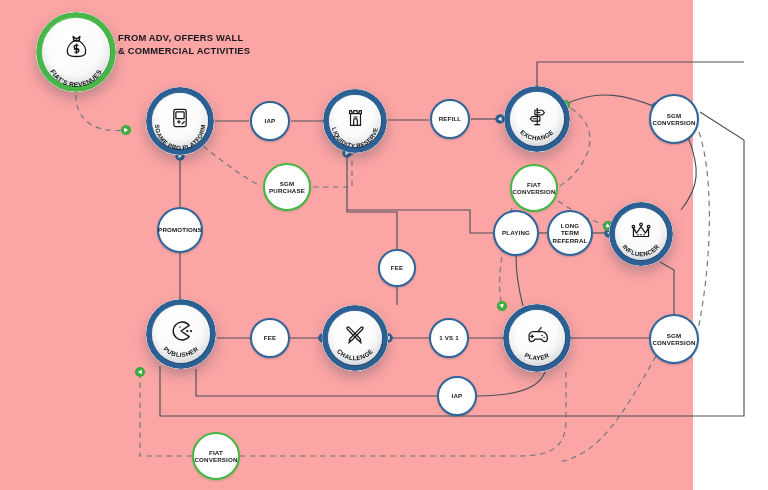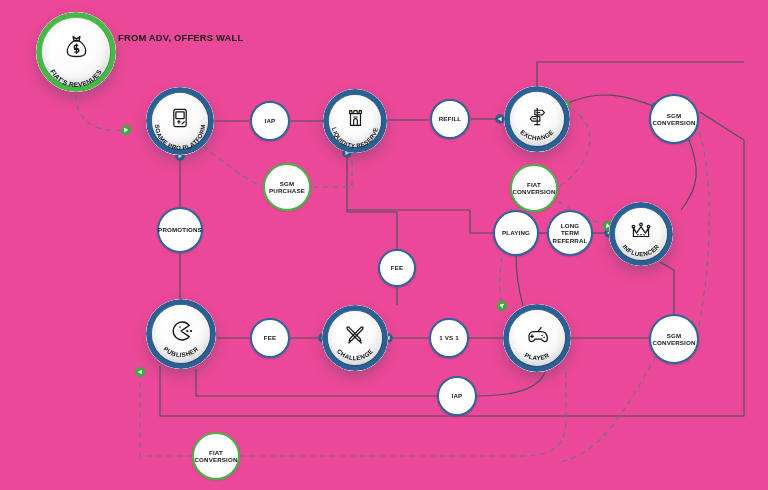--- a/index.html
+++ b/index.html
@@ -1,19 +1,19 @@
 <!DOCTYPE html>
 <html><head>
 <meta charset="utf-8">
 <title>SGame Pro Ecosystem Diagram</title>
 <style>
   html,body{margin:0;padding:0;background:#ffffff;}
   body{width:768px;height:490px;overflow:hidden;
        font-family:"Liberation Sans","DejaVu Sans",sans-serif;color:#1b1b1b;}
-  #stage{position:relative;width:768px;height:490px;background:#ec4899;}
+  #stage{position:relative;width:693px;height:490px;background:#fca5a5;}
   #edges{position:absolute;left:0;top:0;width:768px;height:490px;}
 
   
   .node{position:absolute;border-radius:50%;box-sizing:border-box;
         display:flex;align-items:center;justify-content:center;}
 
   
   .hub{background:
         radial-gradient(circle at 36% 30%, #ffffff 0%, #fdfdfd 45%, #ededed 100%);
        box-shadow:0 6px 13px rgba(60,70,85,.34),
@@ -133,20 +133,21 @@
       <path d="M512 208 C502 250 496 280 502 306" marker-end="url(#ahG)"></path>
       <path d="M240 456 H520 C560 456 566 440 566 418 V372"></path>
       <path d="M192 456 H140 V372" marker-end="url(#ahGu)"></path>
       <path d="M699 132 C712 170 714 250 698 330"></path>
       <path d="M656 356 C620 420 600 452 560 462"></path>
     </g>
   </svg>
 
   <div class="caption" style="left:118px;top:32px;">
     <div>FROM ADV, OFFERS WALL</div>
+    <div>&amp; COMMERCIAL ACTIVITIES</div>
   </div>
 
   <div class="node hub green" style="left:36px;top:12px;width:80px;height:80px;">
     <div class="ring"></div>
     <div class="disc"></div>
     <div class="glyph" style="margin-top:-9px;">
       <svg width="27" height="27" viewBox="0 0 32 32" fill="none" stroke="#15181c" stroke-width="1.7" stroke-linecap="round" stroke-linejoin="round">
         <path d="M12 3 L16 6 L20 3 L19 8 L13 8 Z"></path>
         <path d="M13 8 C7 12 4 18 5.5 23 C7 28 25 28 26.5 23 C28 18 25 12 19 8 Z"></path>
         <path d="M17.5 13.5 h-2.3 a2 2 0 0 0 0 4 h1.6 a2 2 0 0 1 0 4 h-2.6"></path>

